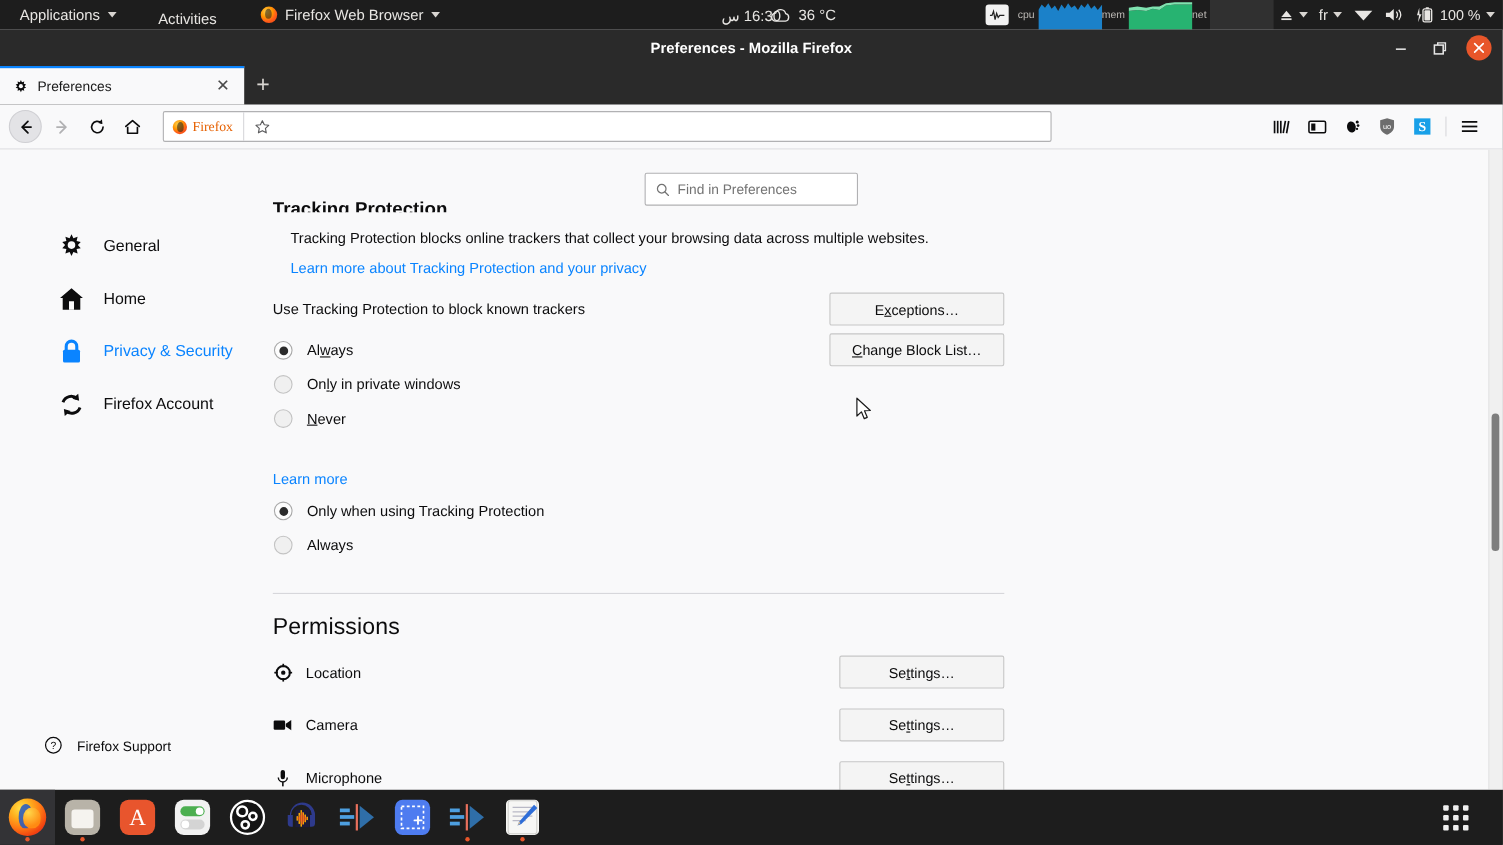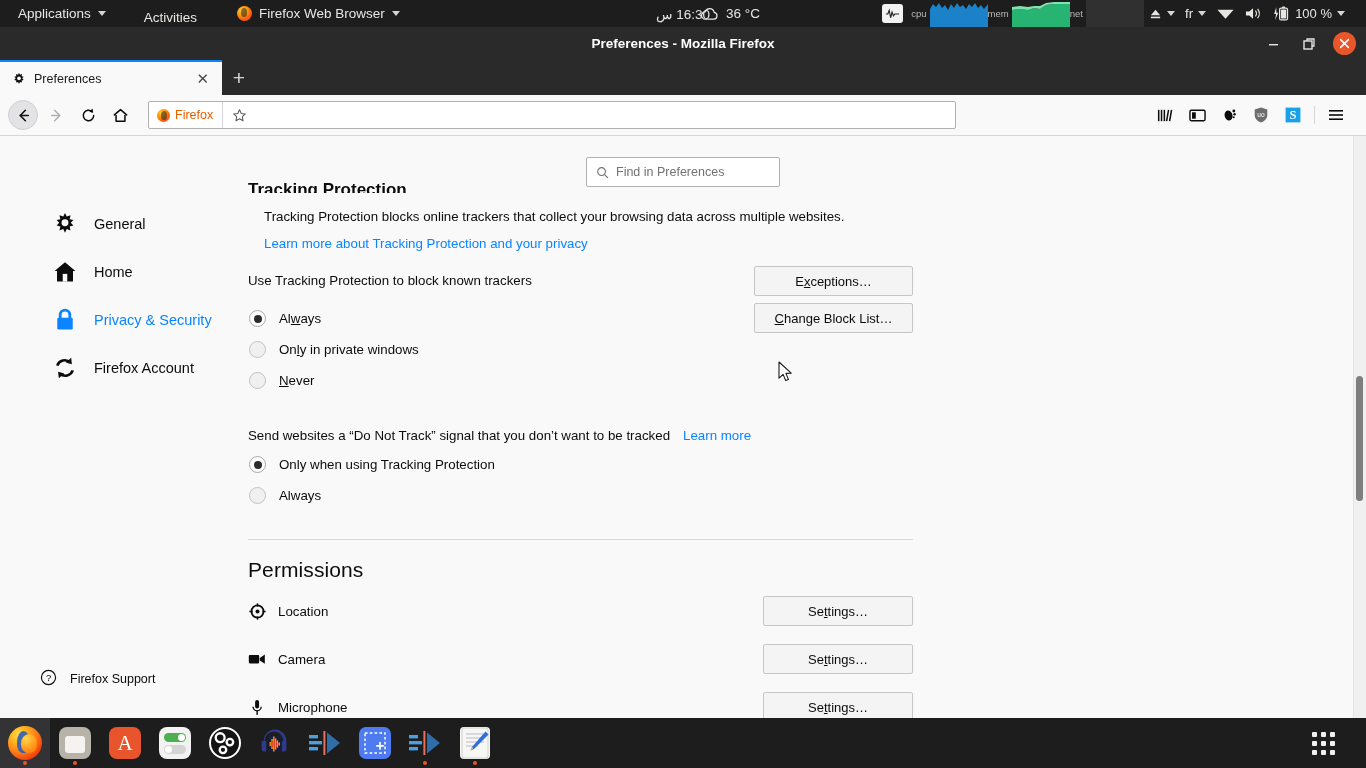--- a/index.html
+++ b/index.html
@@ -46,21 +46,21 @@
     background: #1d1d1d; opacity: .55;
   }
   .tb-clock {
     position: absolute; left: 50%; transform: translateX(-50%);
     display: flex; align-items: center; gap: 6px;
     font-size: 13.5px; color: #e8e6e3;
     direction: rtl;
     justify-content: flex-end;
   }
   .tb-right {
-    position: absolute; right: 16px; top: 0; height: 27px;
+    position: absolute; right: 2px; top: 0; height: 27px;
     display: flex; align-items: center; gap: 0;
   }
   .tb-weather {
     position: absolute; left: 700px; top: 0; height: 27px;
     display: flex; align-items: center; gap: 7px;
     font-size: 13.5px; color: #e8e6e3;
   }
   .sysmon {
     display: flex; align-items: center; gap: 2px; height: 27px;
   }
@@ -144,20 +144,21 @@
   .navbtn.disabled { color: #b1b1b3; }
   .urlbar {
     flex: 1; height: 28px; margin: 0 10px 0 12px;
     background: #ffffff; border: 1px solid #b1b1b3; border-radius: 2px;
     display: flex; align-items: center; max-width: 808px;
   }
   .identity {
     display: flex; align-items: center; gap: 5px;
     padding: 0 9px 0 8px; height: 26px;
     border-right: 1px solid #d7d7db;
+    font-family: Liberation Serif, serif;
   }
   .identity-label { font-size: 12.5px; color: #e66000; }
   .urlbar-input {
     flex: 1; font-size: 12.5px; color: #0c0c0d;
     padding: 0 10px; white-space: nowrap; overflow: hidden;
   }
   .urlbar-star { padding: 0 9px; color: #5a5a5c; display:flex; align-items:center; }
   .toolbar-right {
     display: flex; align-items: center; gap: 0; margin-left: auto;
   }
@@ -681,21 +682,20 @@
             <div class="gbtn wide">
               <span>E<u>x</u>ceptions…</span>
             </div>
             <div class="gbtn wide">
               <span><u>C</u>hange Block List…</span>
             </div>
           </div>
         </div>
 
         <div class="dnt-line">
-          <span>Send websites a “Do Not Track” signal that you don’t want to be tracked</span>
           <a class="link" href="#">Learn more</a>
         </div>
 
         <div class="radio-row" style="margin-top:6px">
           <span class="radio checked"></span>
           <span>Only when using Tracking Protection</span>
         </div>
         <div class="radio-row">
           <span class="radio"></span>
           <span>Always</span>

